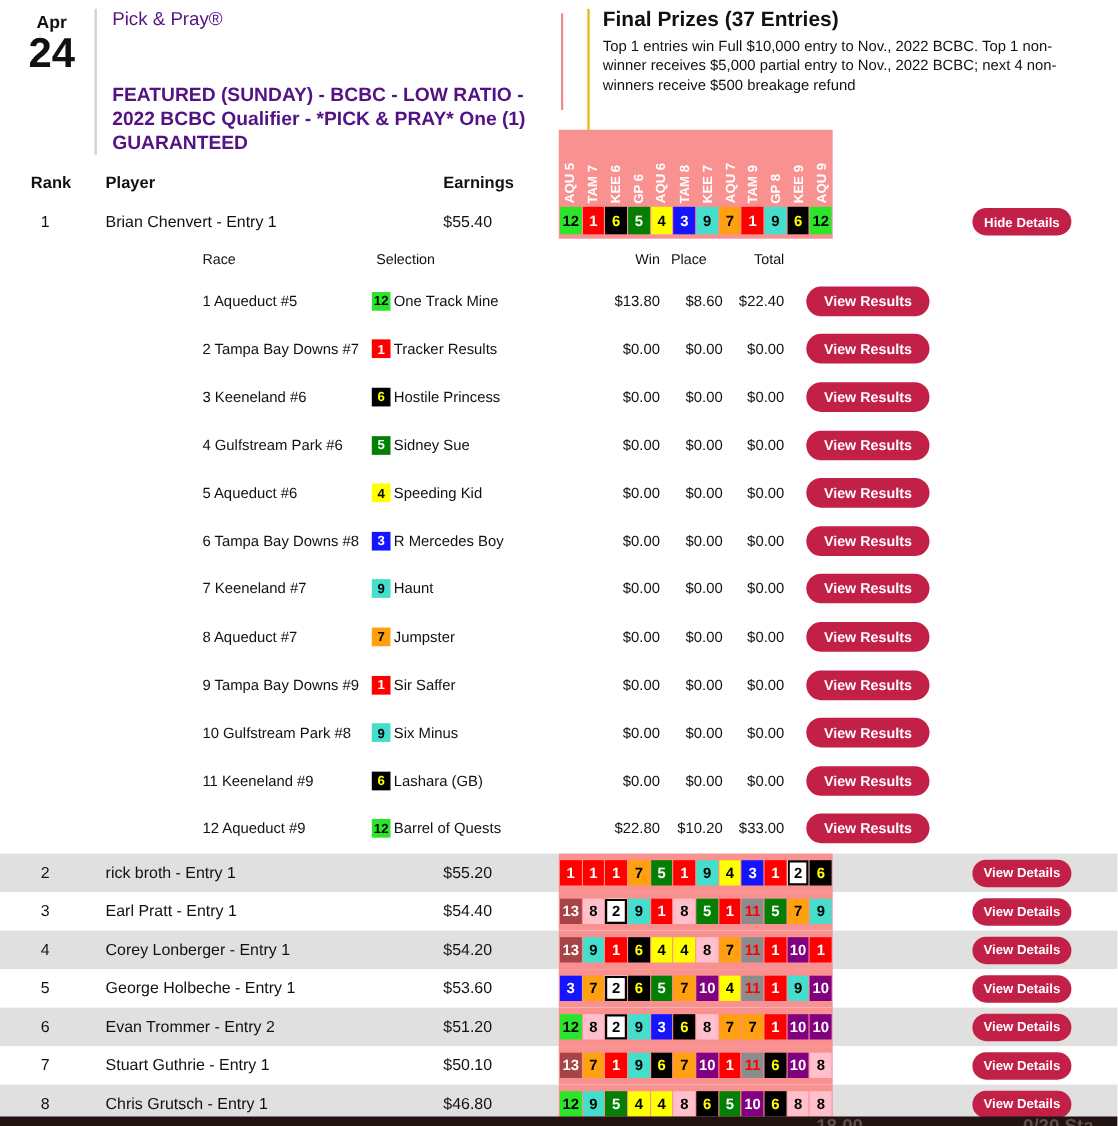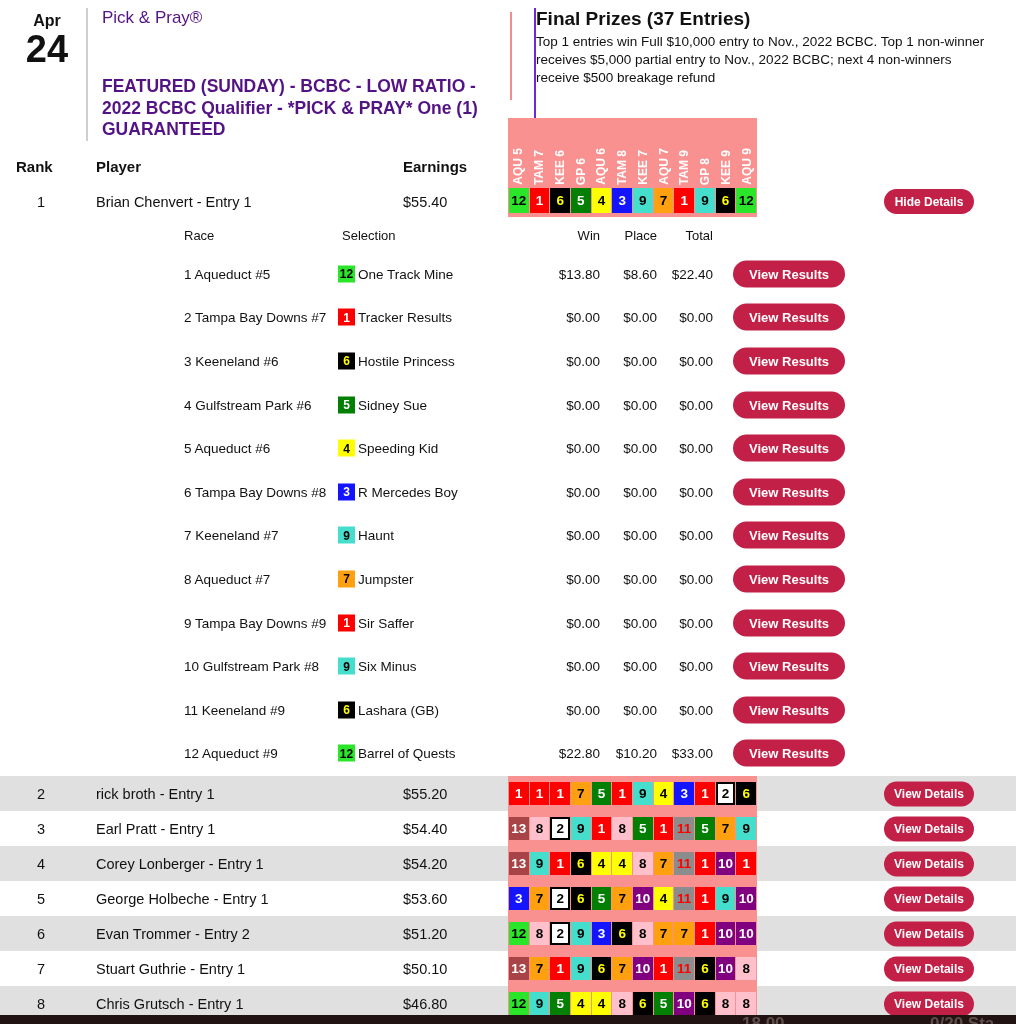--- a/index.html
+++ b/index.html
@@ -8,27 +8,27 @@
 
   
   .hdr { position:absolute; top:8px; left:14px; display:flex; }
   .date { width:74px; border-right:2px solid #cfcfcf; text-align:center; padding:4px 6px 16px 0; }
   .date-month { font-size:16px; font-weight:bold; }
   .date-day { font-size:38px; font-weight:bold; line-height:1.05; }
   .titleblock { padding-left:14px; width:418px; color:#541384; }
   .ctype { font-size:17px; margin-bottom:2px; }
   .ctitle { font-size:17.5px; font-weight:bold; line-height:1.24;margin-top:48px; }
   .red-sep { width:2px; height:88px; background:#ef8d8d; margin:4px 0 0 4px; }
-  .prizes { border-left:2px solid #6d28d9; margin-left:22px; padding-left:0; width:452px; }
+  .prizes { border-left:2px solid #eab308; margin-left:22px; padding-left:12px; width:452px; }
   .ptitle { font-size:19px; font-weight:bold; margin:0 0 3px; }
   .pdesc { font-size:13.5px; line-height:1.34; }
 
   
   .colhdr { position:absolute; top:158px; font-size:15px; font-weight:bold; }
-  #ch-rank { left:16px; } #ch-player { left:96px; } #ch-earn { left:403px; }
+  #ch-rank { left:28px; } #ch-player { left:96px; } #ch-earn { left:403px; }
 
   
   .race-band { position:absolute; left:508px; top:118px; width:249px; height:99px; background:#fa9191; }
   .race-labels { position:absolute; top:0; left:0; right:0; height:67px; display:flex; }
   .race-label-cell { flex:1; display:flex; align-items:flex-end; justify-content:center; }
   .race-label-cell span { writing-mode:vertical-rl; transform:rotate(180deg); color:#fff; font-size:12px; font-weight:bold; white-space:nowrap; }
 
   
   .chips { display:flex; gap:1px; }
   .chip { flex:1; display:flex; align-items:center; justify-content:center; font-weight:bold; font-size:13.5px; }
@@ -45,21 +45,21 @@
   .row1 .cell { position:absolute; top:50%; transform:translateY(-50%); font-size:14.5px; }
   .row1 .rank { left:26px; width:30px; text-align:center; }
   .row1 .player { left:96px; } .row1 .earn { left:403px; }
   .row1 .btn-std { top:3px; }
 
   
   .d-hdr { position:absolute; top:228px; left:0; width:860px; height:18px; font-size:13px; font-weight:normal; }
   .d-hdr span { position:absolute; }
   .dh-race { left:184px; } .dh-sel { left:342px; }
   .dh-win { left:530px; width:70px; text-align:right; }
-  .dh-place { left:610px; width:47px; text-align:right; }
+  .dh-place { left:610px; width:47px; }
   .dh-total { left:666px; width:47px; text-align:right; }
   .d-rows { position:absolute; top:252px; left:0; width:860px; }
   .d-row { position:relative; height:43.6px; }
   .d-row > div { position:absolute; top:50%; transform:translateY(-50%); font-size:13.5px; }
   .d-race { left:184px; }
   .d-sel { left:338px; display:flex; align-items:center; gap:3px; }
   .d-win { left:530px; width:70px; text-align:right; }
   .d-place { left:610px; width:47px; text-align:right; }
   .d-total { left:666px; width:47px; text-align:right; }
 

